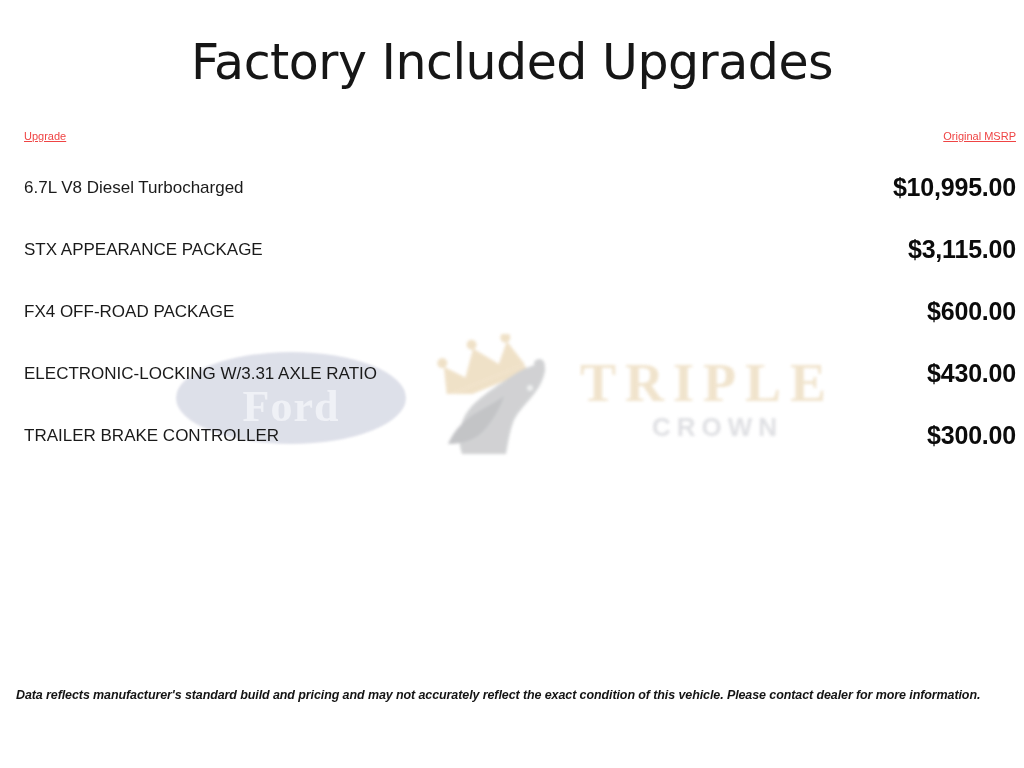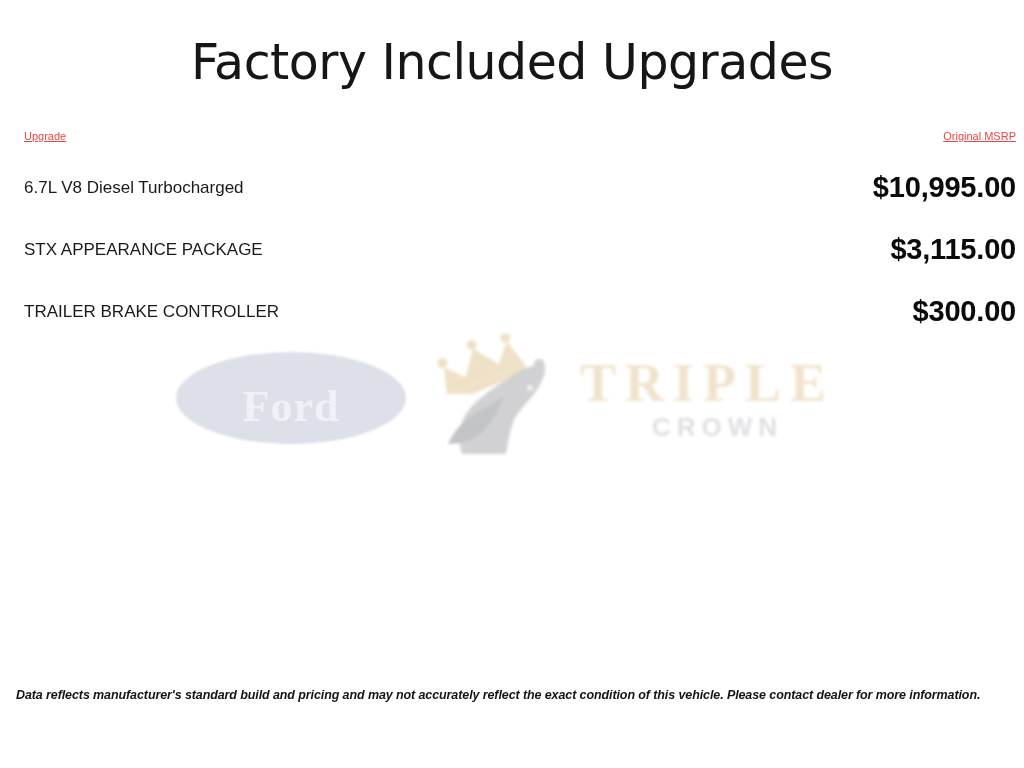--- a/index.html
+++ b/index.html
@@ -149,21 +149,21 @@
   }
   td.td-label {
     text-align: left;
     font-size: 17px;
     line-height: 23px;
     color: #1a1a1a;
     padding-right: 20px;
   }
   td.td-price {
     text-align: right;
-    font-size: 29px;
+    font-size: 25px;
     font-weight: bold;
     line-height: 28px;
     color: #0b0b0b;
     letter-spacing: -0.2px;
     white-space: nowrap;
     vertical-align: bottom;
     padding-bottom: 6px;
   }
 
   .disclaimer {
@@ -229,20 +229,28 @@
     <tbody>
       <tr>
         <td class="td-label">6.7L V8 Diesel Turbocharged</td>
         <td class="td-price">$10,995.00</td>
       </tr>
       <tr>
         <td class="td-label">STX APPEARANCE PACKAGE</td>
         <td class="td-price">$3,115.00</td>
       </tr>
       <tr>
+        <td class="td-label">FX4 OFF-ROAD PACKAGE</td>
+        <td class="td-price">$600.00</td>
+      </tr>
+      <tr>
+        <td class="td-label">ELECTRONIC-LOCKING W/3.31 AXLE RATIO</td>
+        <td class="td-price">$430.00</td>
+      </tr>
+      <tr>
         <td class="td-label">TRAILER BRAKE CONTROLLER</td>
         <td class="td-price">$300.00</td>
       </tr>
     </tbody>
   </table>
 
   <div class="disclaimer">Data reflects manufacturer's standard build and pricing and may not accurately reflect the exact condition of this vehicle. Please contact dealer for more information.</div>
 
 </div>
 

